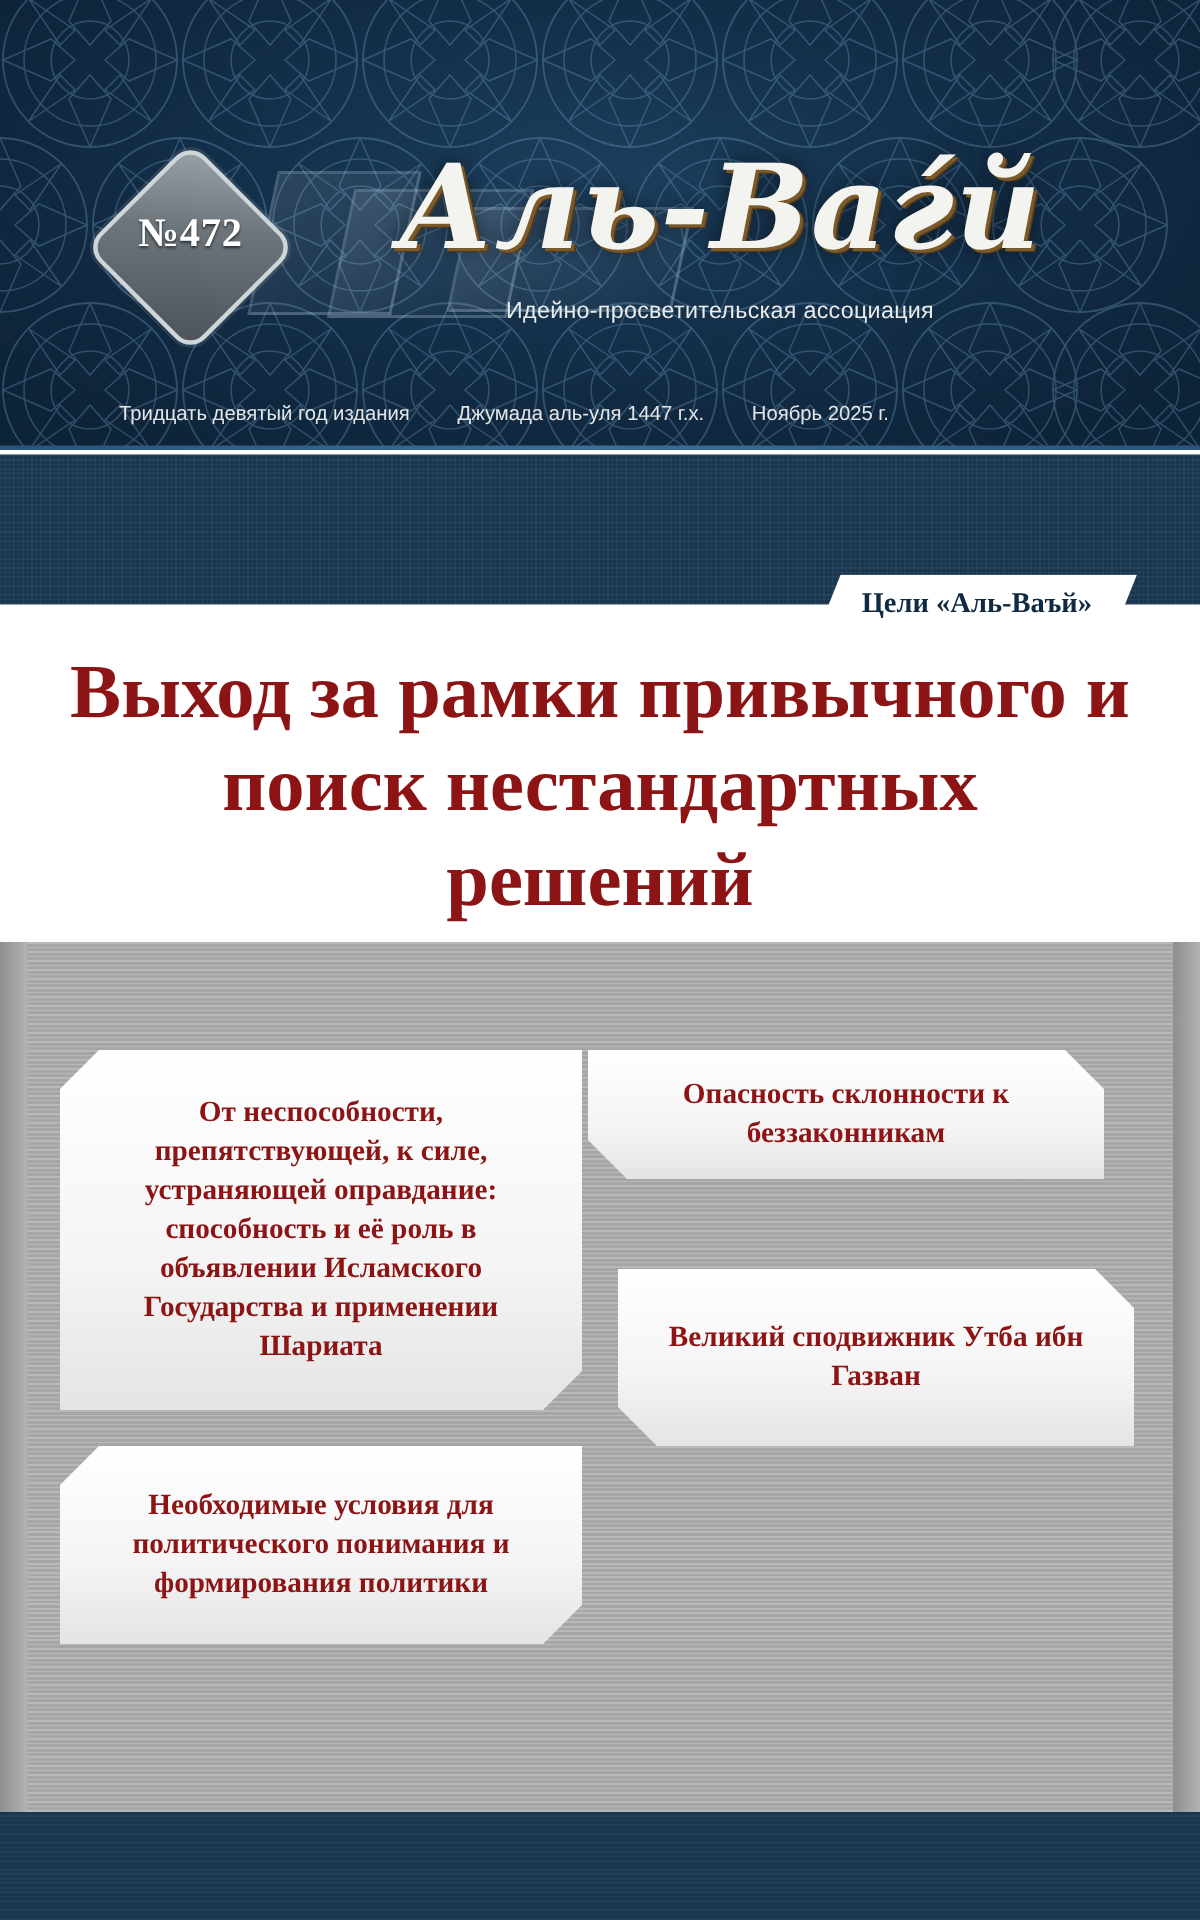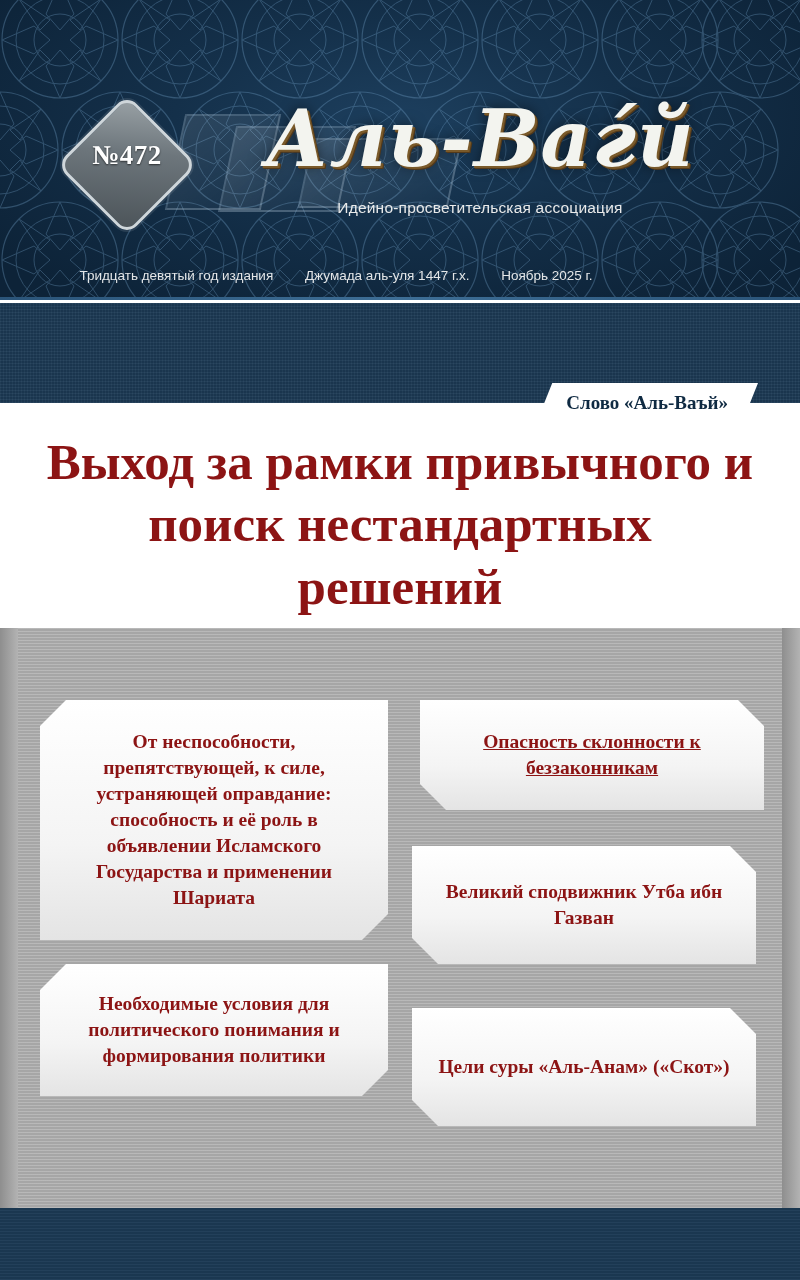--- a/index.html
+++ b/index.html
@@ -264,46 +264,43 @@
       <span>Тридцать девятый год издания</span>
       <span>Джумада аль-уля 1447 г.х.</span>
       <span>Ноябрь 2025 г.</span>
     </div>
 
     <div class="header-bottom-rule"></div>
   </div>
 
   <div class="band"></div>
 
-  <div class="rubric">Слово «Аль-Ваъй»</div>
+  <div class="rubric">Цели «Аль-Ваъй»</div>
 
   <div class="title-area">
     <div class="main-title">Выход за рамки привычного и поиск нестандартных решений</div>
   </div>
 
   <div class="content">
     <div class="side-strip-l"></div>
     <div class="side-strip-r"></div>
 
     <div class="chip clip-a" style="left:40px; top:72px; width:348px; height:240px;">
       <span>От неспособности, препятствующей, к силе, устраняющей оправдание: способность и её роль в объявлении Исламского Государства и применении Шариата</span>
     </div>
 
-    <div class="chip clip-b" style="left:420px; top:72px; width:344px; height:110px;text-decoration:underline;">
+    <div class="chip clip-b" style="left:392px; top:72px; width:344px; height:86px;">
       <span>Опасность склонности к беззаконникам</span>
     </div>
 
     <div class="chip clip-b" style="left:412px; top:218px; width:344px; height:118px;">
       <span>Великий сподвижник Утба ибн Газван</span>
     </div>
 
     <div class="chip clip-a" style="left:40px; top:336px; width:348px; height:132px;">
       <span>Необходимые условия для политического понимания и формирования политики</span>
     </div>
 
-    <div class="chip clip-b" style="left:412px; top:380px; width:344px; height:118px;">
-      <span>Цели суры «Аль-Анам» («Скот»)</span>
-    </div>
   </div>
 
   <div class="footer"></div>
 
 </div>
 
 </body></html>

